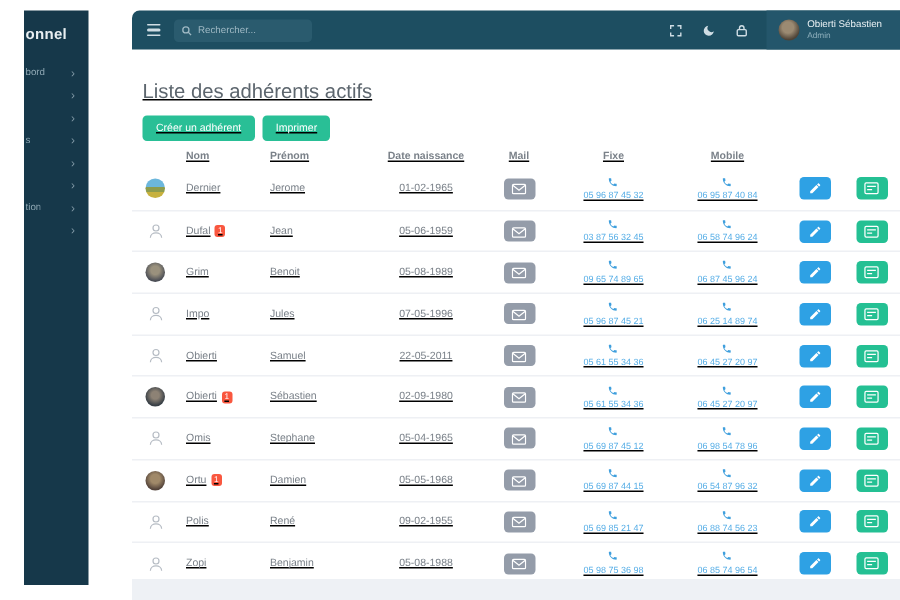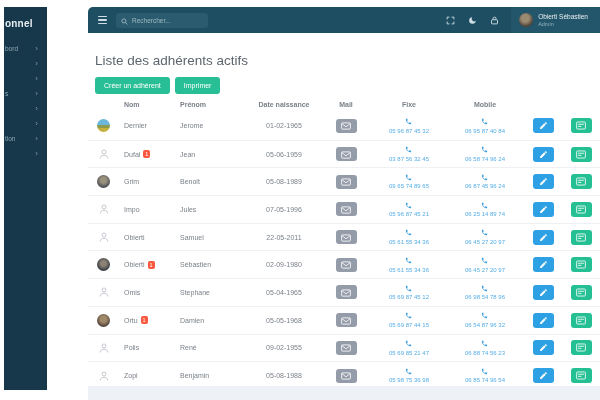--- a/index.html
+++ b/index.html
@@ -1,41 +1,41 @@
 <!DOCTYPE html>
 <html><head>
 <meta charset="utf-8">
 <style>
   * { margin:0; padding:0; box-sizing:border-box; }
   html,body { width:600px; height:400px; font-family:"Liberation Sans", sans-serif; background:#fff; overflow:hidden; }
   .screen { position:relative; width:600px; height:400px; background:#fff; overflow:hidden; }
 
   
-  .sidebar { position:absolute; left:4px; top:7px; width:43px; height:383px; background:#16384a; overflow:hidden; }
+  .sidebar { position:absolute; left:16px; top:7px; width:43px; height:383px; background:#16384a; overflow:hidden; }
   .sb-title { color:#e9eff2; font-size:10px; font-weight:bold; padding:11px 0 0 1px; letter-spacing:.2px; white-space:nowrap; }
   .sb-nav { margin-top:12px; }
   .sb-item { height:15px; display:flex; align-items:center; justify-content:space-between; padding:0 9px 0 1px; cursor:pointer; }
   .sb-lbl { color:#8ea7b3; font-size:6.5px; white-space:nowrap; overflow:hidden; }
   .sb-chev { color:#7f98a5; font-size:8px; line-height:1; }
 
   
   .navbar { position:absolute; left:88px; top:7px; right:0; height:26px; background:#1d4e61; border-radius:5px 0 0 0; display:flex; align-items:center; }
   .hamburger { margin-left:10px; display:flex; flex-direction:column; gap:2px; cursor:pointer; }
   .hamburger i { display:block; width:9px; height:1.4px; background:#cfdde4; border-radius:1px; }
   .searchbox { margin-left:9px; width:92px; height:15px; background:#2a5b6e; border-radius:3px; display:flex; align-items:center; gap:4px; padding:0 5px; cursor:text; }
   .searchbox .ph { color:#9fb9c4; font-size:6.5px; }
   .nav-right { margin-left:auto; display:flex; align-items:center; }
   .nav-ic { width:10px; height:10px; margin-right:12px; cursor:pointer; display:flex; align-items:center; justify-content:center; }
   .userbox { height:26px; background:#24566b; display:flex; align-items:center; gap:5px; padding:0 12px 0 8px; cursor:pointer; }
   .uavatar { width:14px; height:14px; border-radius:50%; background:radial-gradient(circle at 45% 38%, #9b8a72 0 32%, #4e4337 70%); flex:none; }
   .uname { color:#e9f0f3; font-size:6.5px; line-height:8px; white-space:nowrap; }
   .urole { color:#8fb0bd; font-size:5.5px; line-height:7px; }
 
   
-  .main { position:absolute; left:88px; top:33px; right:0; }
+  .main { position:absolute; left:88px; top:33px; right:0;text-decoration:underline; }
   .page-title { margin:20px 0 0 7px; font-size:13.5px; font-weight:400; color:#5d666e; }
   .actions { margin:9px 0 0 7px; display:flex; gap:5px; }
   .btn-green { background:#29bf96; color:#fff; border:none; border-radius:3px; font-size:7px; font-family:inherit; padding:5px 9px; cursor:pointer; }
 
   
   .card { margin-top:3px; width:512px; background:#fff; }
   .tgrid { display:grid; grid-template-columns:30px 56px 74px 72px 52px 74px 78px 38px 38px; align-items:center; }
   .thead { height:15px; font-size:6.8px; font-weight:bold; color:#474e55; }
   .trow { height:27.7px; border-top:1px solid #eef0f4; }
   .trow:first-child { border-top:none; }

